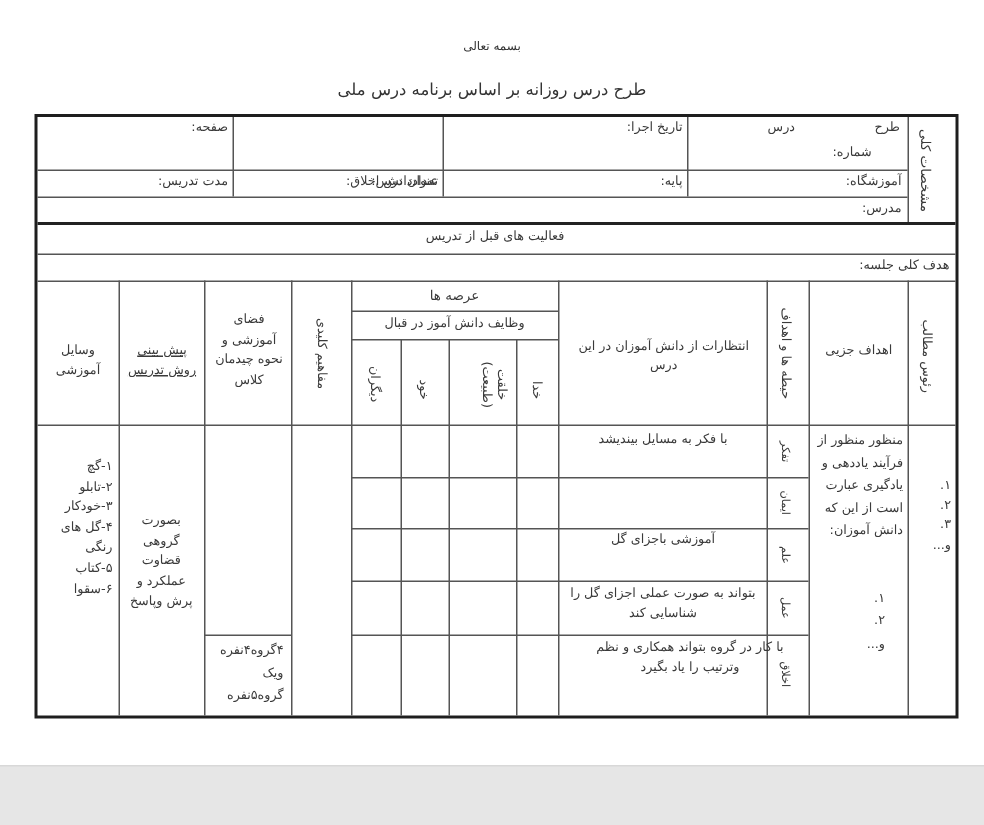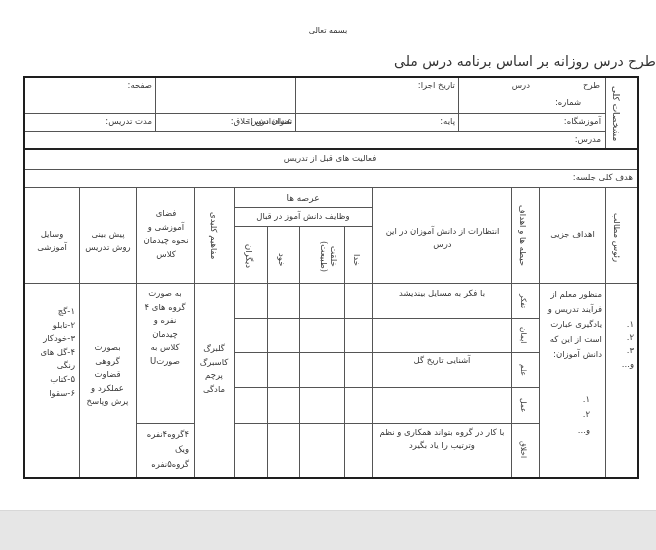--- a/index.html
+++ b/index.html
@@ -3,21 +3,21 @@
 <meta charset="utf-8">
 <style>
   html, body { margin:0; padding:0; }
   body { width:656px; height:550px; background:#ffffff; position:relative; overflow:hidden;
          font-family:"DejaVu Sans", "Liberation Sans", sans-serif; color:#333; }
   .doc { position:absolute; left:0; top:0; width:656px; height:390px; background:#fff; }
   .footer-bar { position:absolute; left:0; top:510px; width:656px; height:40px; background:#e6e6e6; border-top:1px solid #d8d8d8; }
   .t { position:absolute; direction:rtl; font-size:8.5px; line-height:1.5; color:#3a3a3a; white-space:nowrap; }
   .c { text-align:center; }
   .title1 { left:0; width:656px; top:26px; text-align:center; font-size:8px; direction:rtl; position:absolute; color:#333; }
-  .title2 { left:0; width:656px; top:53px; text-align:right; font-size:14px; direction:rtl; position:absolute; color:#333; }
+  .title2 { left:0; width:656px; top:53px; text-align:center; font-size:11px; direction:rtl; position:absolute; color:#333; }
   .hl { position:absolute; height:1px; background:#555; }
   .hl.th { height:2px; background:#222; }
   .vl { position:absolute; width:1px; background:#555; }
   .frame { position:absolute; left:23px; top:76px; width:612px; height:399px; border:2px solid #1e1e1e; }
   .vert { position:absolute; writing-mode:vertical-rl; direction:rtl; font-size:8.5px; color:#3a3a3a; white-space:nowrap; text-align:center; }
   .wrap { white-space:normal; }
 </style>
 </head>
 <body>
 
@@ -83,69 +83,56 @@
   <div class="t c" style="left:234px; top:192px; width:138px; font-size:9px;">عرصه ها</div>
   <div class="t c" style="left:234px; top:210px; width:138px;">وظایف دانش آموز در قبال</div>
 
   <div class="vert" style="left:352px; top:240px; height:40px;">خدا</div>
   <div class="vert wrap" style="left:305px; top:232px; height:48px; width:34px;">خلقت (طبیعت)</div>
   <div class="vert" style="left:277px; top:240px; height:40px;">خود</div>
   <div class="vert" style="left:244px; top:232px; height:48px;">دیگران</div>
 
   <div class="vert" style="left:209px; top:196px; height:80px;">مفاهیم کلیدی</div>
   <div class="t c wrap" style="left:140px; top:207px; width:52px; line-height:1.6;">فضای آموزشی و نحوه چیدمان کلاس</div>
-  <div class="t c wrap" style="left:82px; top:228px; width:52px;">پیش بینی روش تدریس</div>
+  <div class="t c wrap" style="left:82px; top:228px; width:52px;text-decoration:underline;">پیش بینی روش تدریس</div>
   <div class="t c wrap" style="left:27px; top:228px; width:50px;">وسایل آموزشی</div>
 
   <div class="hl" style="left:234px; top:318px; width:305px;"></div>
   <div class="hl" style="left:234px; top:352px; width:305px;"></div>
   <div class="hl" style="left:234px; top:387px; width:305px;"></div>
   <div class="hl" style="left:234px; top:423px; width:305px;"></div>
 
   <div class="hl" style="left:136px; top:423px; width:58px;"></div>
 
   <div class="t" style="left:606px; top:318px; width:28px; text-align:right; line-height:1.55;">
     <div>۱.</div>
     <div>۲.</div>
     <div>۳.</div>
     <div>و...</div>
   </div>
 
-  <div class="t wrap" style="left:542px; top:287px; width:60px; text-align:right; line-height:1.75;">منظور معلم از فرآیند تدریس و یادگیری عبارت است از این که دانش آموزان:</div>
+  <div class="t wrap" style="left:542px; top:287px; width:60px; text-align:right; line-height:1.75;">منظور منظور از فرآیند یاددهی و یادگیری عبارت است از این که دانش آموزان:</div>
   <div class="t" style="left:560px; top:392px; width:30px; text-align:right; line-height:1.8;">
     <div>۱.</div>
     <div>۲.</div>
     <div>و...</div>
   </div>
 
   <div class="vert" style="left:519px; top:288px; height:26px; font-size:7.5px;">تفکر</div>
   <div class="vert" style="left:519px; top:322px; height:26px; font-size:7.5px;">ایمان</div>
   <div class="vert" style="left:519px; top:358px; height:24px; font-size:7.5px;">علم</div>
   <div class="vert" style="left:519px; top:392px; height:26px; font-size:7.5px;">عمل</div>
   <div class="vert" style="left:519px; top:432px; height:36px; font-size:7.5px;">اخلاق</div>
 
   <div class="t c wrap" style="left:378px; top:287px; width:128px;">با فکر به مسایل بیندیشد</div>
-  <div class="t c wrap" style="left:378px; top:354px; width:128px;">آشنایی تاریخ گل</div>
-  <div class="t c wrap" style="left:378px; top:426px; width:128px;">با کار در گروه بتواند همکاری و نظم وترتیب را یاد بگیرد</div>
+  <div class="t c wrap" style="left:378px; top:354px; width:128px;">آموزشی باجزای گل</div>
+  <div class="t c wrap" style="left:380px; top:390px; width:124px;">بتواند به صورت عملی اجزای گل را شناسایی کند</div>
+  <div class="t c wrap" style="left:396px; top:426px; width:128px;">با کار در گروه بتواند همکاری و نظم وترتیب را یاد بگیرد</div>
 
-  <div class="t c" style="left:195px; top:342px; width:38px; line-height:1.6;">
-    <div>گلبرگ</div>
-    <div>کاسبرگ</div>
-    <div>پرچم</div>
-    <div>مادگی</div>
-  </div>
 
-  <div class="t c" style="left:137px; top:287px; width:56px; line-height:1.6;">
-    <div>به صورت</div>
-    <div>گروه های ۴</div>
-    <div>نفره و</div>
-    <div>چیدمان</div>
-    <div>کلاس به</div>
-    <div>صورتU</div>
-  </div>
   <div class="t" style="left:137px; top:427px; width:52px; text-align:right; line-height:1.75;">
     <div>۴گروه۴نفره</div>
     <div>ویک</div>
     <div>گروه۵نفره</div>
   </div>
 
   <div class="t c" style="left:80px; top:341px; width:55px; line-height:1.6;">
     <div>بصورت</div>
     <div>گروهی</div>
     <div>قضاوت</div>

